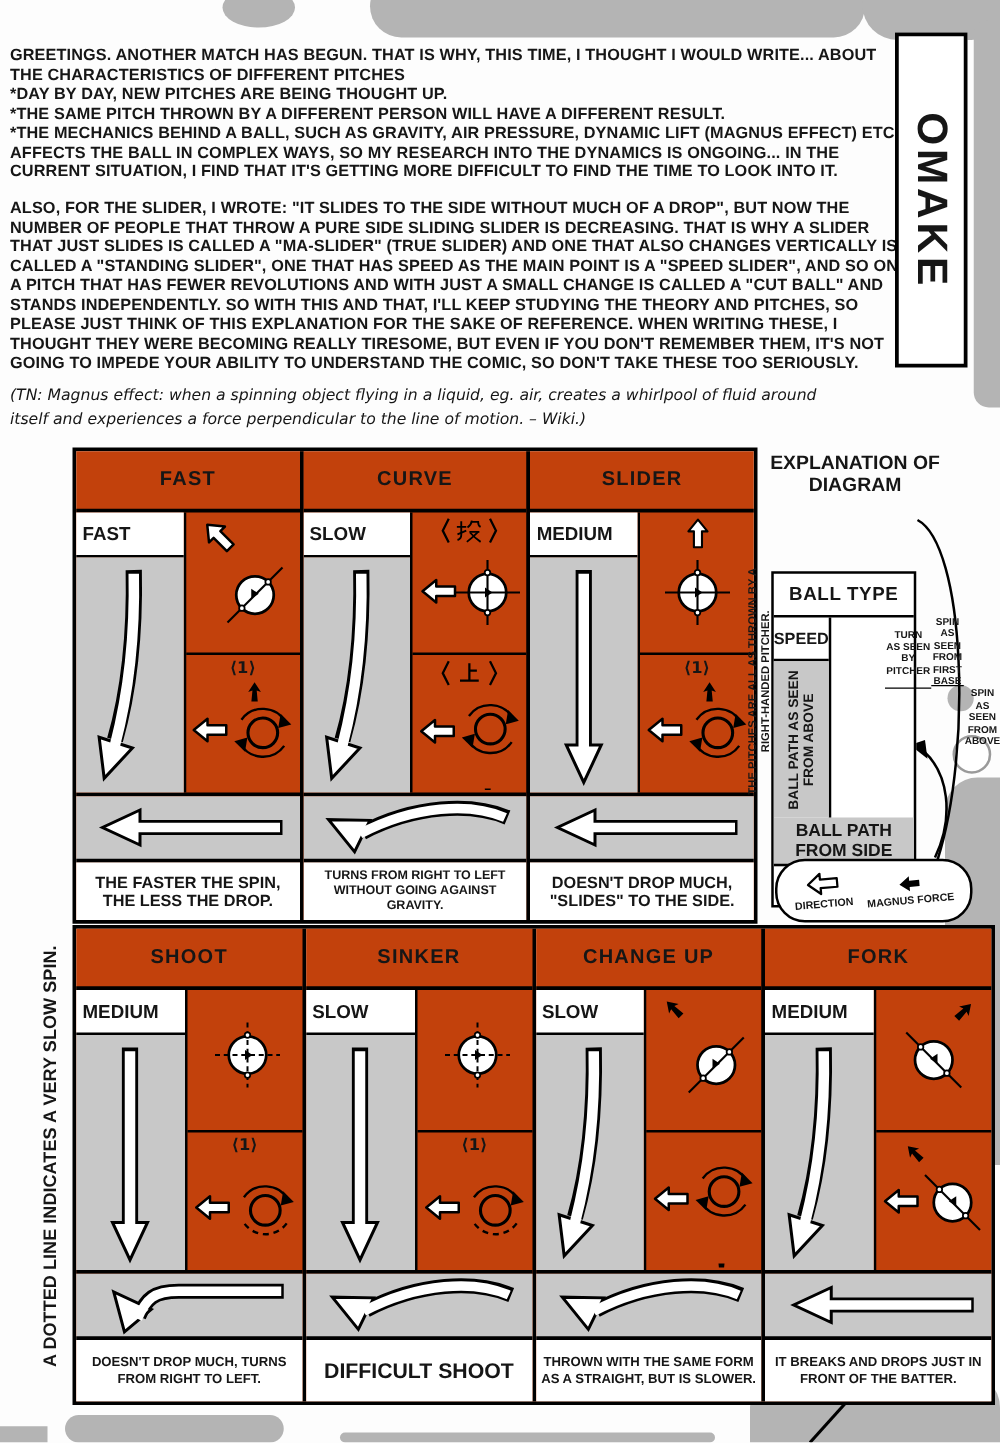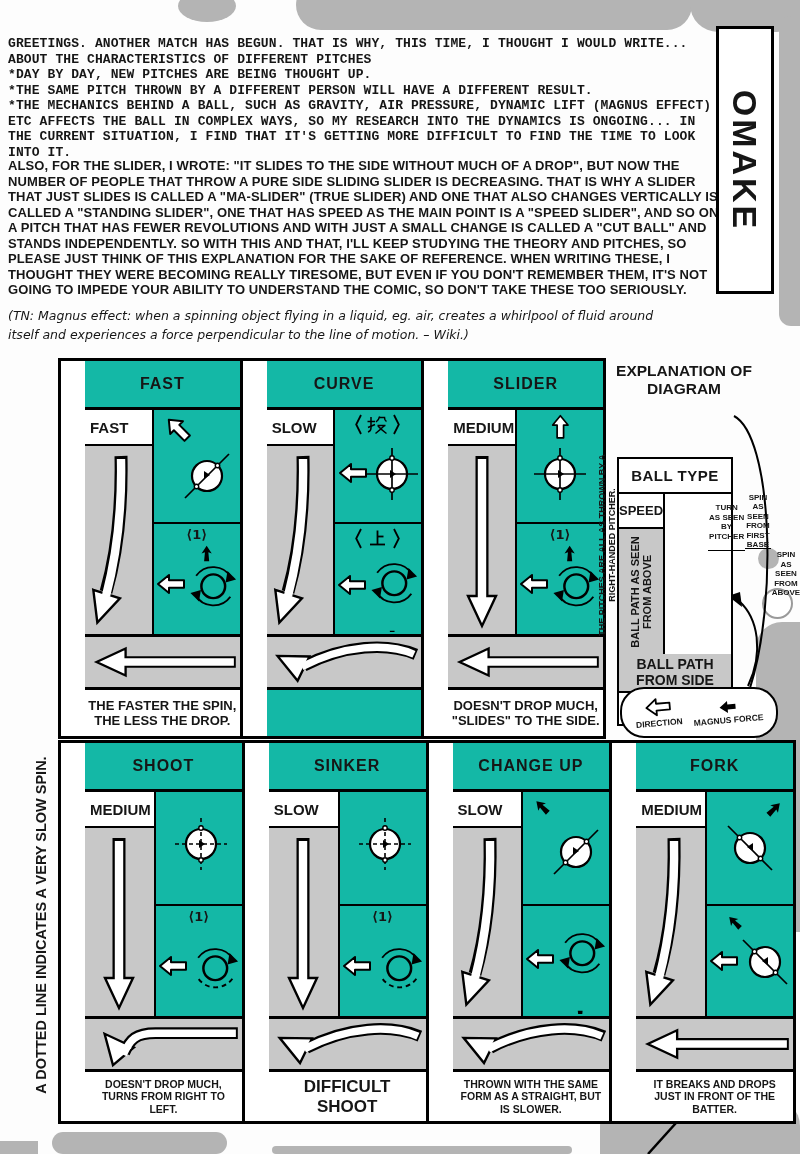--- a/index.html
+++ b/index.html
@@ -1,33 +1,33 @@
 <!DOCTYPE html>
 <html><head>
 <meta charset="utf-8">
 <style>
   html,body{margin:0;padding:0;}
   body{width:800px;height:1154px;position:relative;background:#fdfdfd;overflow:hidden;
        font-family:"Liberation Sans",sans-serif;color:#161616;}
   .blob{position:absolute;background:#b4b4b4;}
   
   #intro,#para2{position:absolute;font-size:13px;font-weight:bold;line-height:15.5px;letter-spacing:.1px;}
-  #intro{left:8px;top:36px;width:716px;font-family:Liberation Mono, monospace;}
+  #intro{left:8px;top:36px;width:716px;}
   #para2{left:8px;top:158px;width:720px;}
   #tn{position:absolute;left:8px;top:306px;width:656px;font-family:"DejaVu Sans",sans-serif;
       font-style:italic;font-size:12.5px;line-height:19px;}
   
   #omake-box{position:absolute;left:716px;top:26px;width:52px;height:262px;border:3px solid #000;
       background:#fff;display:flex;align-items:center;justify-content:center;}
   #omake-box span{transform:rotate(90deg);font-size:34px;font-weight:bold;letter-spacing:3px;white-space:nowrap;}
   
   .ptable{position:absolute;display:flex;border:3px solid #000;background:#fff;}
   #table-top{left:58px;top:358px;width:542px;height:375px;}
   #table-bottom{left:58px;top:740px;width:732px;height:378px;}
-  .pcol{flex:1;display:flex;flex-direction:column;border-right:3px solid #000;min-width:0;background:#14b8a6;margin-left:24px;}
+  .pcol{flex:1;display:flex;flex-direction:column;border-right:3px solid #000;min-width:0;background:#c2410c;}
   .pcol:last-child{border-right:none;}
   .p-head{height:46px;border-bottom:3px solid #000;display:flex;align-items:center;justify-content:center;
       font-size:16px;font-weight:bold;letter-spacing:1px;}
   .p-body{height:224px;display:flex;border-bottom:3px solid #000;}
   .pb-left{width:48%;border-right:2.5px solid #000;display:flex;flex-direction:column;}
   .speed{height:34px;border-bottom:2.5px solid #000;display:flex;align-items:center;padding-left:5px;
       font-size:15px;font-weight:bold;background:#fff;}
   .path-above{flex:1;background:#c8c8c8;display:flex;align-items:center;justify-content:center;}
   .pb-right{flex:1;display:flex;flex-direction:column;}
   .turn-cell{height:50%;border-bottom:2.5px solid #000;display:flex;flex-direction:column;align-items:center;overflow:hidden;}
@@ -326,20 +326,21 @@
               </g>
           </svg>
         </div>
       </div>
     </div>
     <div class="p-side">
       <svg width="160" height="44" viewBox="0 0 160 44">
           <use href="#g-arr-left-curve"></use>
         </svg>
     </div>
+    <div class="p-caption cap-sm">TURNS FROM RIGHT TO LEFT WITHOUT GOING AGAINST GRAVITY.</div>
   </div>
 
   <div class="pcol">
     <div class="p-head">SLIDER</div>
     <div class="p-body">
       <div class="pb-left">
         <div class="speed">MEDIUM</div>
         <div class="path-above">
           <svg class="cellsvg" width="56" height="180" viewBox="0 0 56 180">
               <use href="#g-arr-down-straight"></use>

